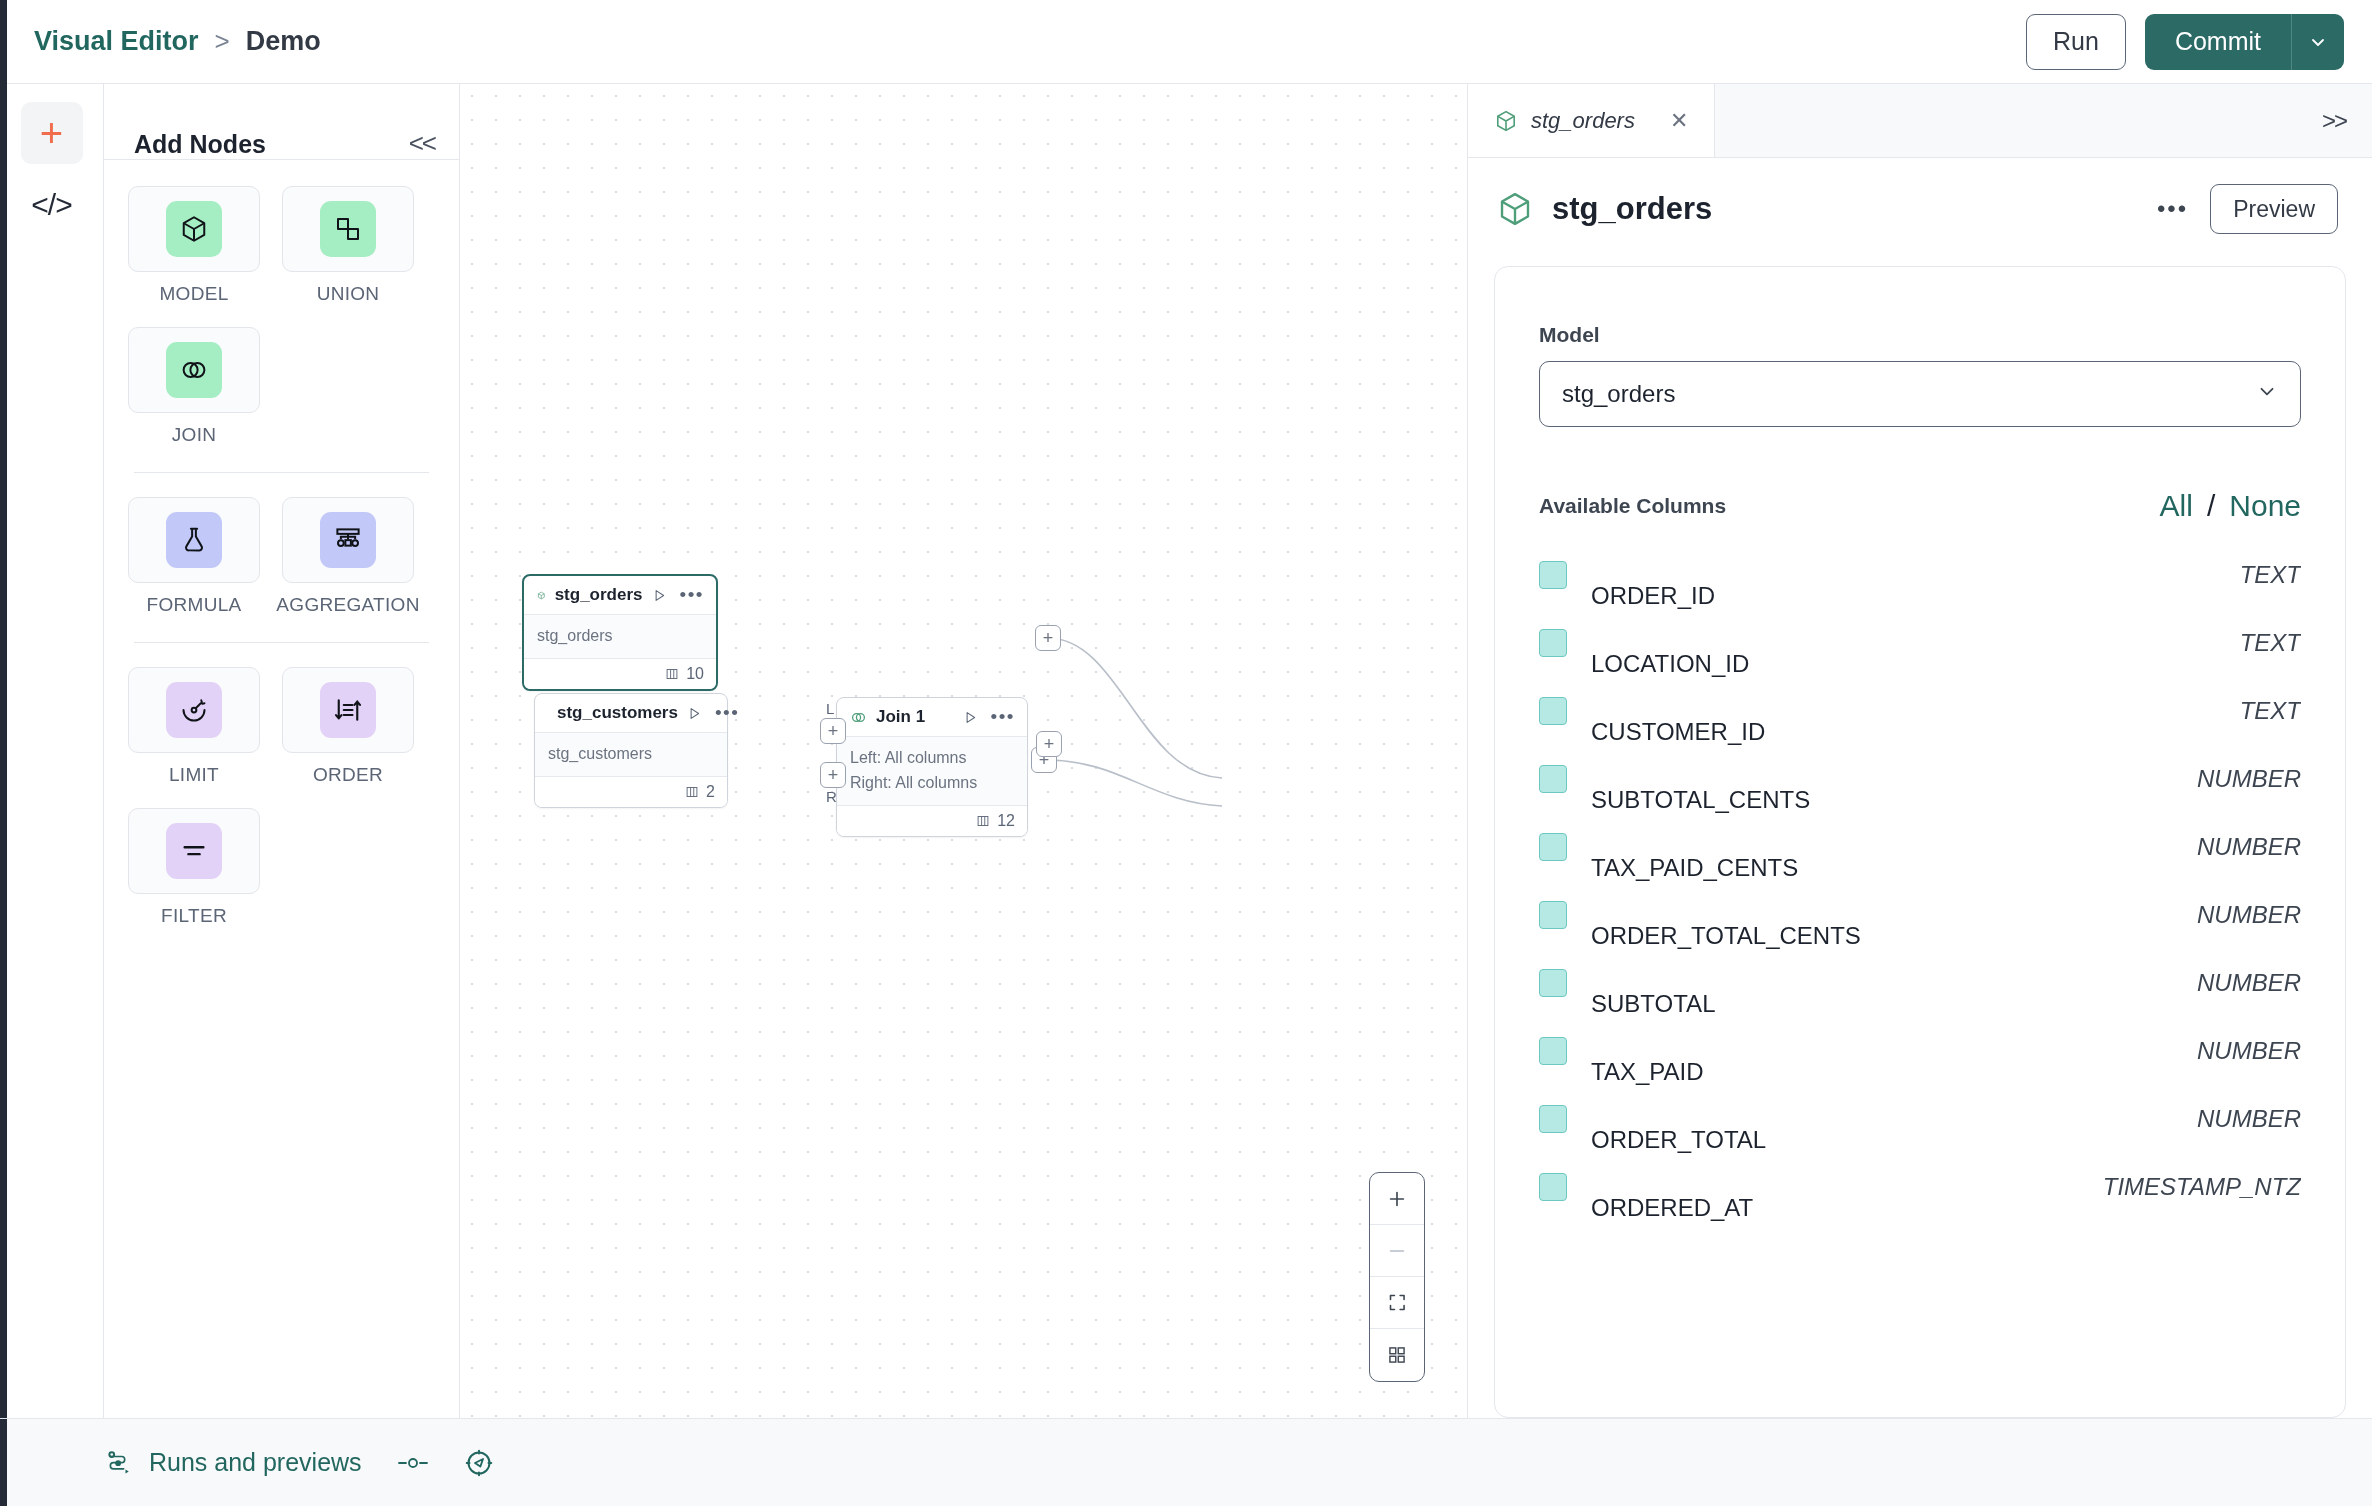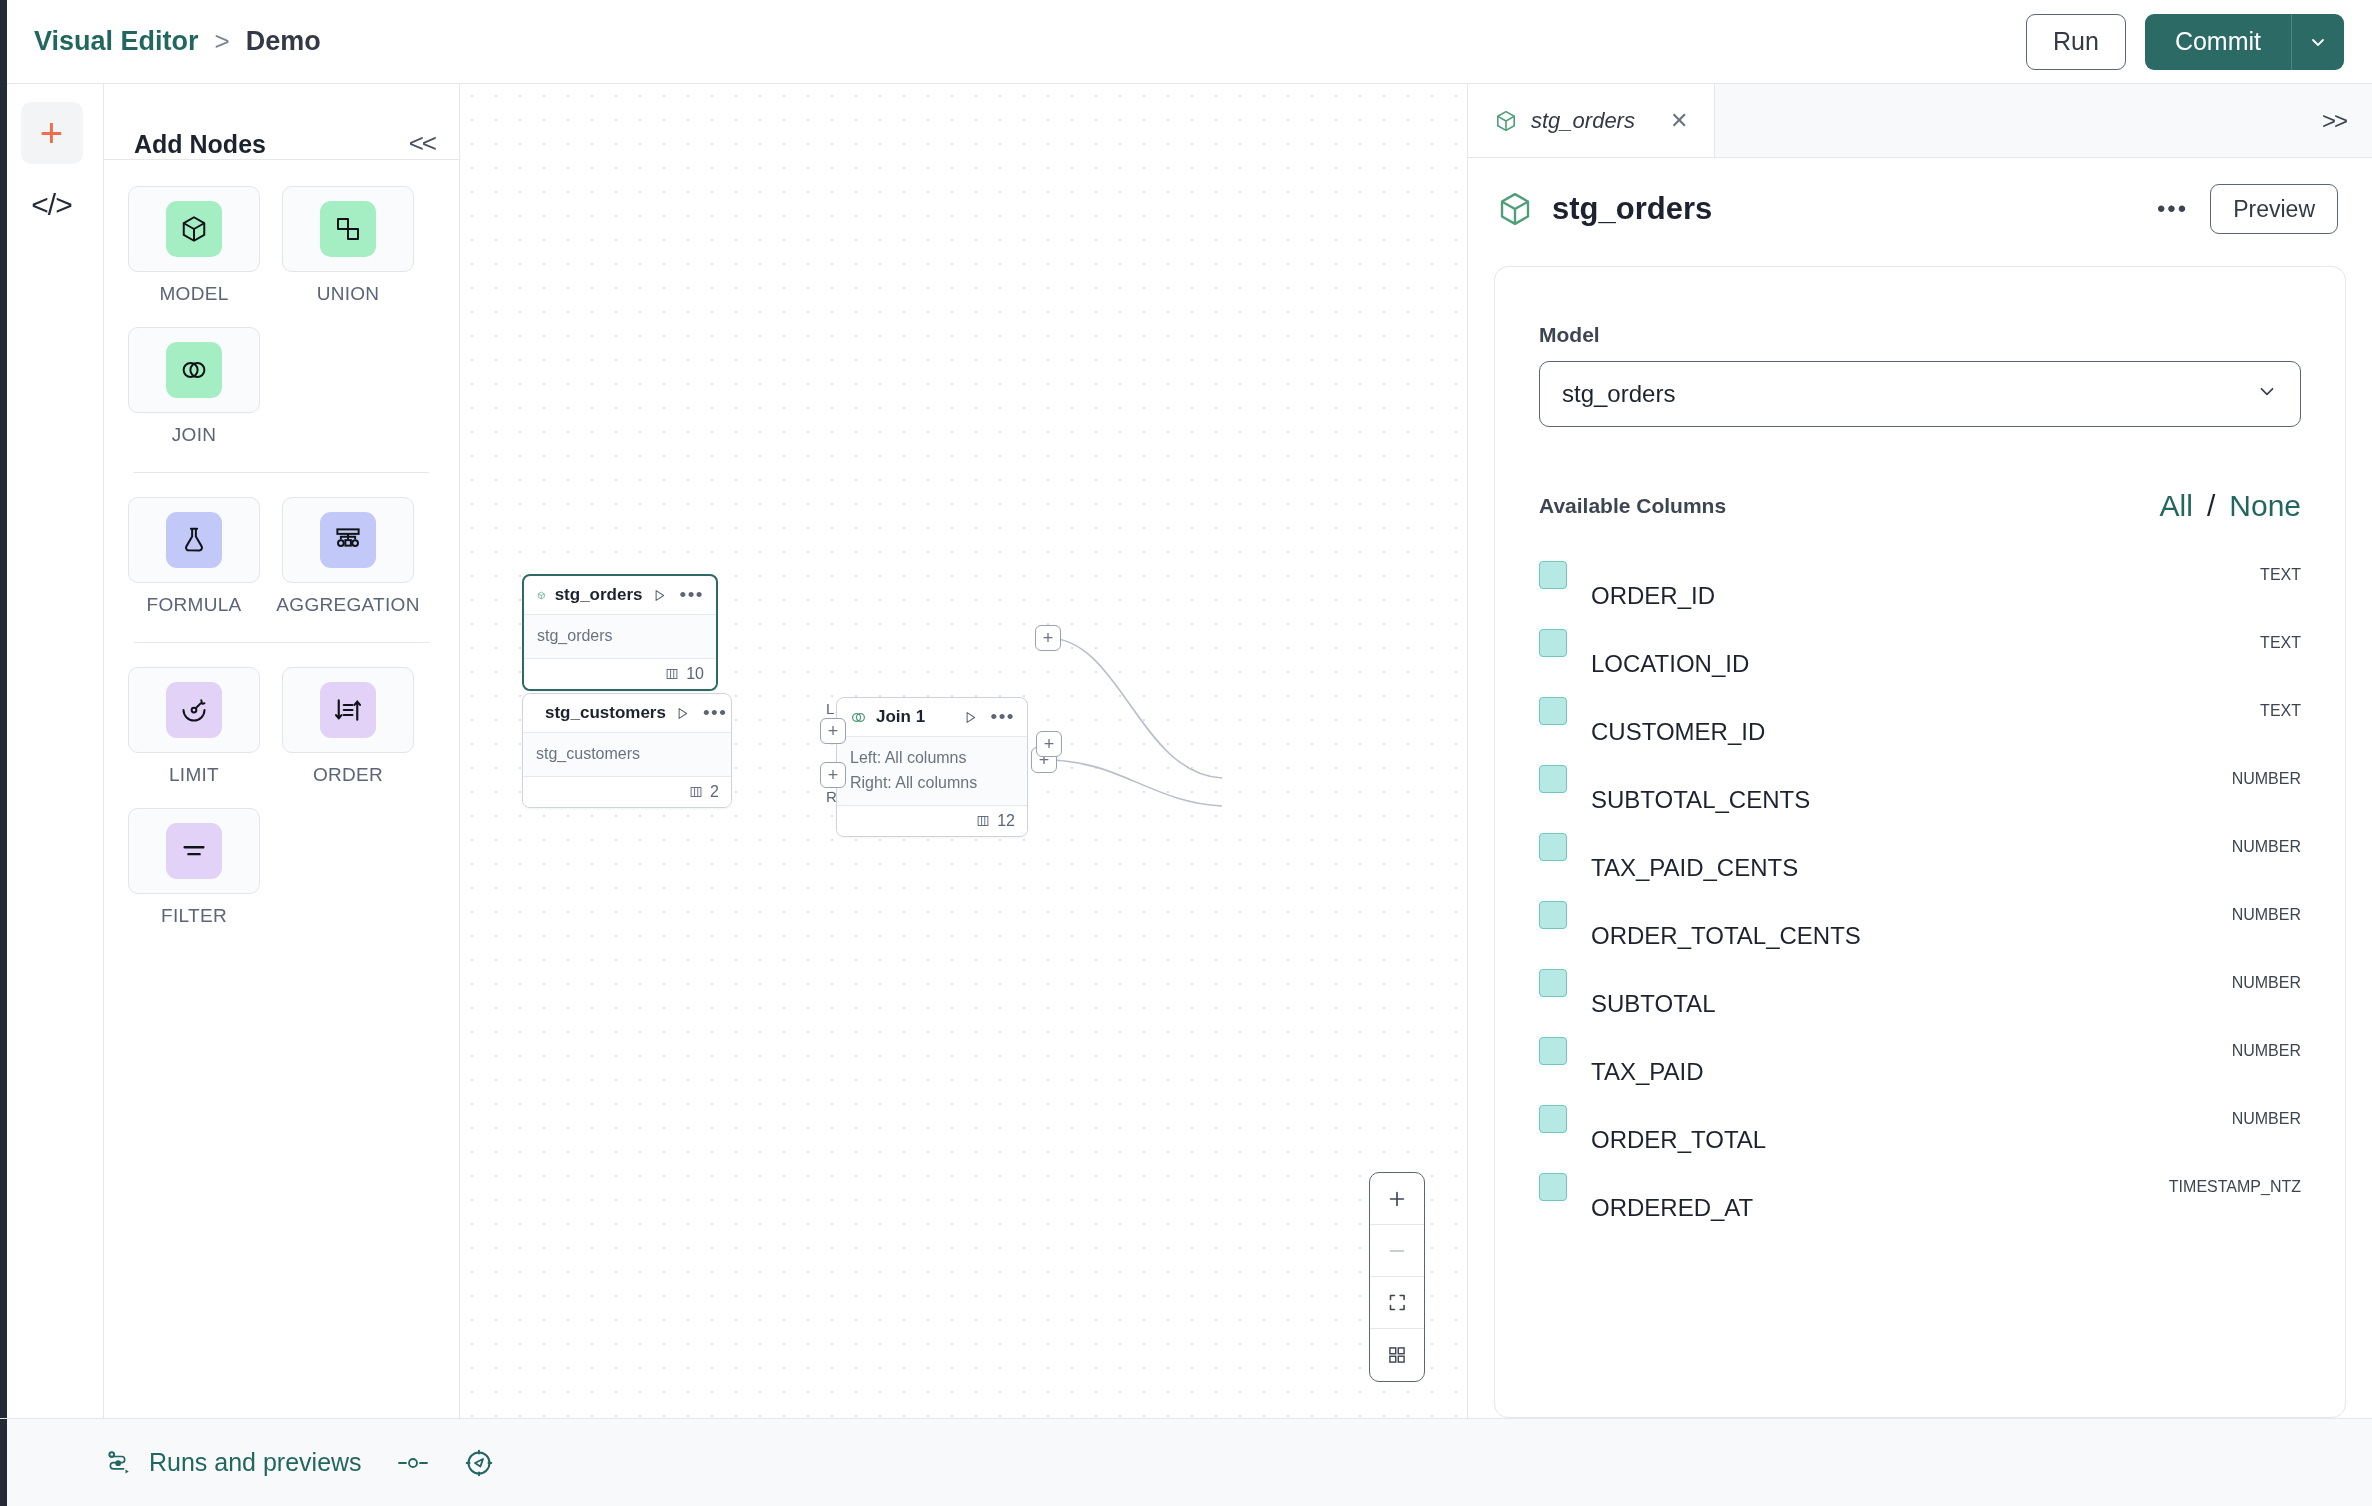--- a/index.html
+++ b/index.html
@@ -255,21 +255,21 @@
   .col-row {
     display: flex; align-items: center;
     height: 68px;
   }
   .col-check {
     width: 28px; height: 28px; border-radius: 4px;
     background: #b6e8e4; border: 1px solid #6ec8c2;
     cursor: pointer; flex: 0 0 28px;
   }
   .col-name { margin-left: 24px; font-size: 24px; color: #1d232e; margin-top: 41px; }
-  .col-type { margin-left: auto; font-size: 16px; color: #3d4551; }
+  .col-type { margin-left: auto; font-size: 24px; color: #3d4551; font-style: italic; }
 
   
   .bottombar {
     height: 88px; flex: 0 0 88px;
     border-top: 1px solid #e4e7ec;
     background: #f8f9fb;
     display: flex; align-items: center;
     padding-left: 104px; gap: 34px;
     position: relative;
   }
@@ -461,21 +461,21 @@
         <div class="fn-foot">
           <svg width="14" height="14" viewBox="0 0 20 20" fill="none">
             <rect x="3" y="3.5" width="14" height="13" stroke="#5b6576" stroke-width="1.3"></rect>
             <path d="M8 3.5v13M12.5 3.5v13" stroke="#5b6576" stroke-width="1.3"></path>
           </svg>
           <span>10</span>
         </div>
       </div>
       <div class="handle" style="left:575px; top:541px;">+</div>
 
-      <div class="flow-node" style="left:62px; top:609px; width:210px;">
+      <div class="flow-node" style="left:74px; top:609px; width:194px;">
         <div class="fn-head">
           <svg width="17" height="17" viewBox="0 0 24 24" fill="none">
             <path d="M12 2.6l8.2 4.7v9.4L12 21.4 3.8 16.7V7.3L12 2.6z" stroke="#4f9e7a" stroke-width="1.8" stroke-linejoin="round"></path>
             <path d="M3.9 7.4L12 12l8.1-4.6M12 12v9.3" stroke="#4f9e7a" stroke-width="1.8" stroke-linejoin="round"></path>
           </svg>
           <span class="fn-title">stg_customers</span>
           <span class="fn-head-actions">
             <span class="fn-run">
               <svg width="15" height="15" viewBox="0 0 20 20" fill="none">
                   <path d="M5.5 3.5l10 6.5-10 6.5z" stroke="#5b6576" stroke-width="1.4" stroke-linejoin="round"></path>

